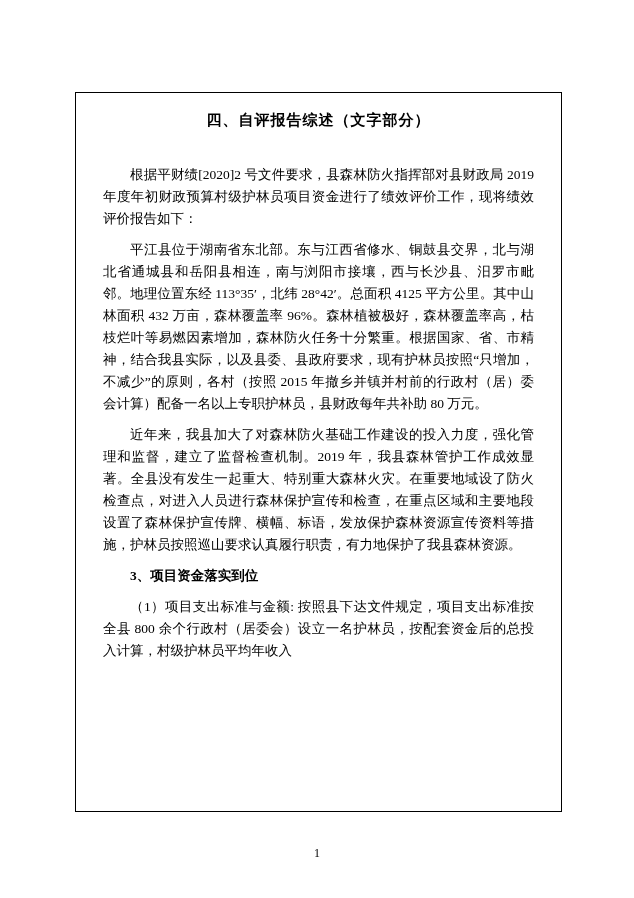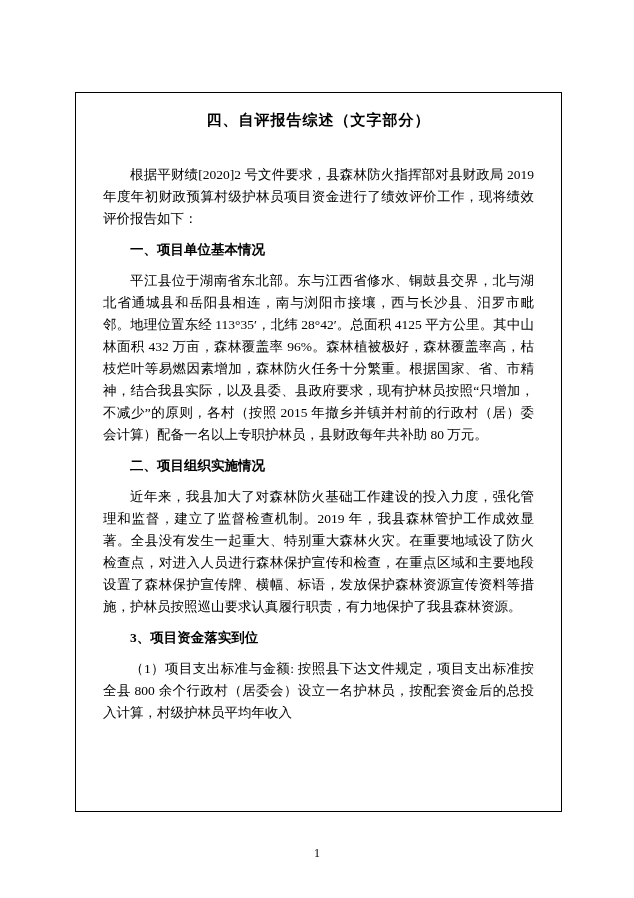--- a/index.html
+++ b/index.html
@@ -59,25 +59,23 @@
 </style>
 </head>
 <body>
 
 <div class="sheet">
   <div class="border-box">
     <h1 class="doc-title">四、自评报告综述（文字部分）</h1>
 
     <p class="para">根据平财绩[2020]2 号文件要求，县森林防火指挥部对县财政局 2019 年度年初财政预算村级护林员项目资金进行了绩效评价工作，现将绩效评价报告如下：</p>
 
-    <p class="heading">一、项目单位基本情况</p>
 
     <p class="para">平江县位于湖南省东北部。东与江西省修水、铜鼓县交界，北与湖北省通城县和岳阳县相连，南与浏阳市接壤，西与长沙县、汨罗市毗邻。地理位置东经 113°35′，北纬 28°42′。总面积 4125 平方公里。其中山林面积 432 万亩，森林覆盖率 96%。森林植被极好，森林覆盖率高，枯枝烂叶等易燃因素增加，森林防火任务十分繁重。根据国家、省、市精神，结合我县实际，以及县委、县政府要求，现有护林员按照“只增加，不减少”的原则，各村（按照 2015 年撤乡并镇并村前的行政村（居）委会计算）配备一名以上专职护林员，县财政每年共补助 80 万元。</p>
 
-    <p class="heading">二、项目组织实施情况</p>
 
 
     <p class="para">近年来，我县加大了对森林防火基础工作建设的投入力度，强化管理和监督，建立了监督检查机制。2019 年，我县森林管护工作成效显著。全县没有发生一起重大、特别重大森林火灾。在重要地域设了防火检查点，对进入人员进行森林保护宣传和检查，在重点区域和主要地段设置了森林保护宣传牌、横幅、标语，发放保护森林资源宣传资料等措施，护林员按照巡山要求认真履行职责，有力地保护了我县森林资源。</p>
 
     <p class="heading">3、项目资金落实到位</p>
 
     <p class="para">（1）项目支出标准与金额: 按照县下达文件规定，项目支出标准按全县 800 余个行政村（居委会）设立一名护林员，按配套资金后的总投入计算，村级护林员平均年收入</p>
   </div>
 
   <div class="page-number">1</div>

